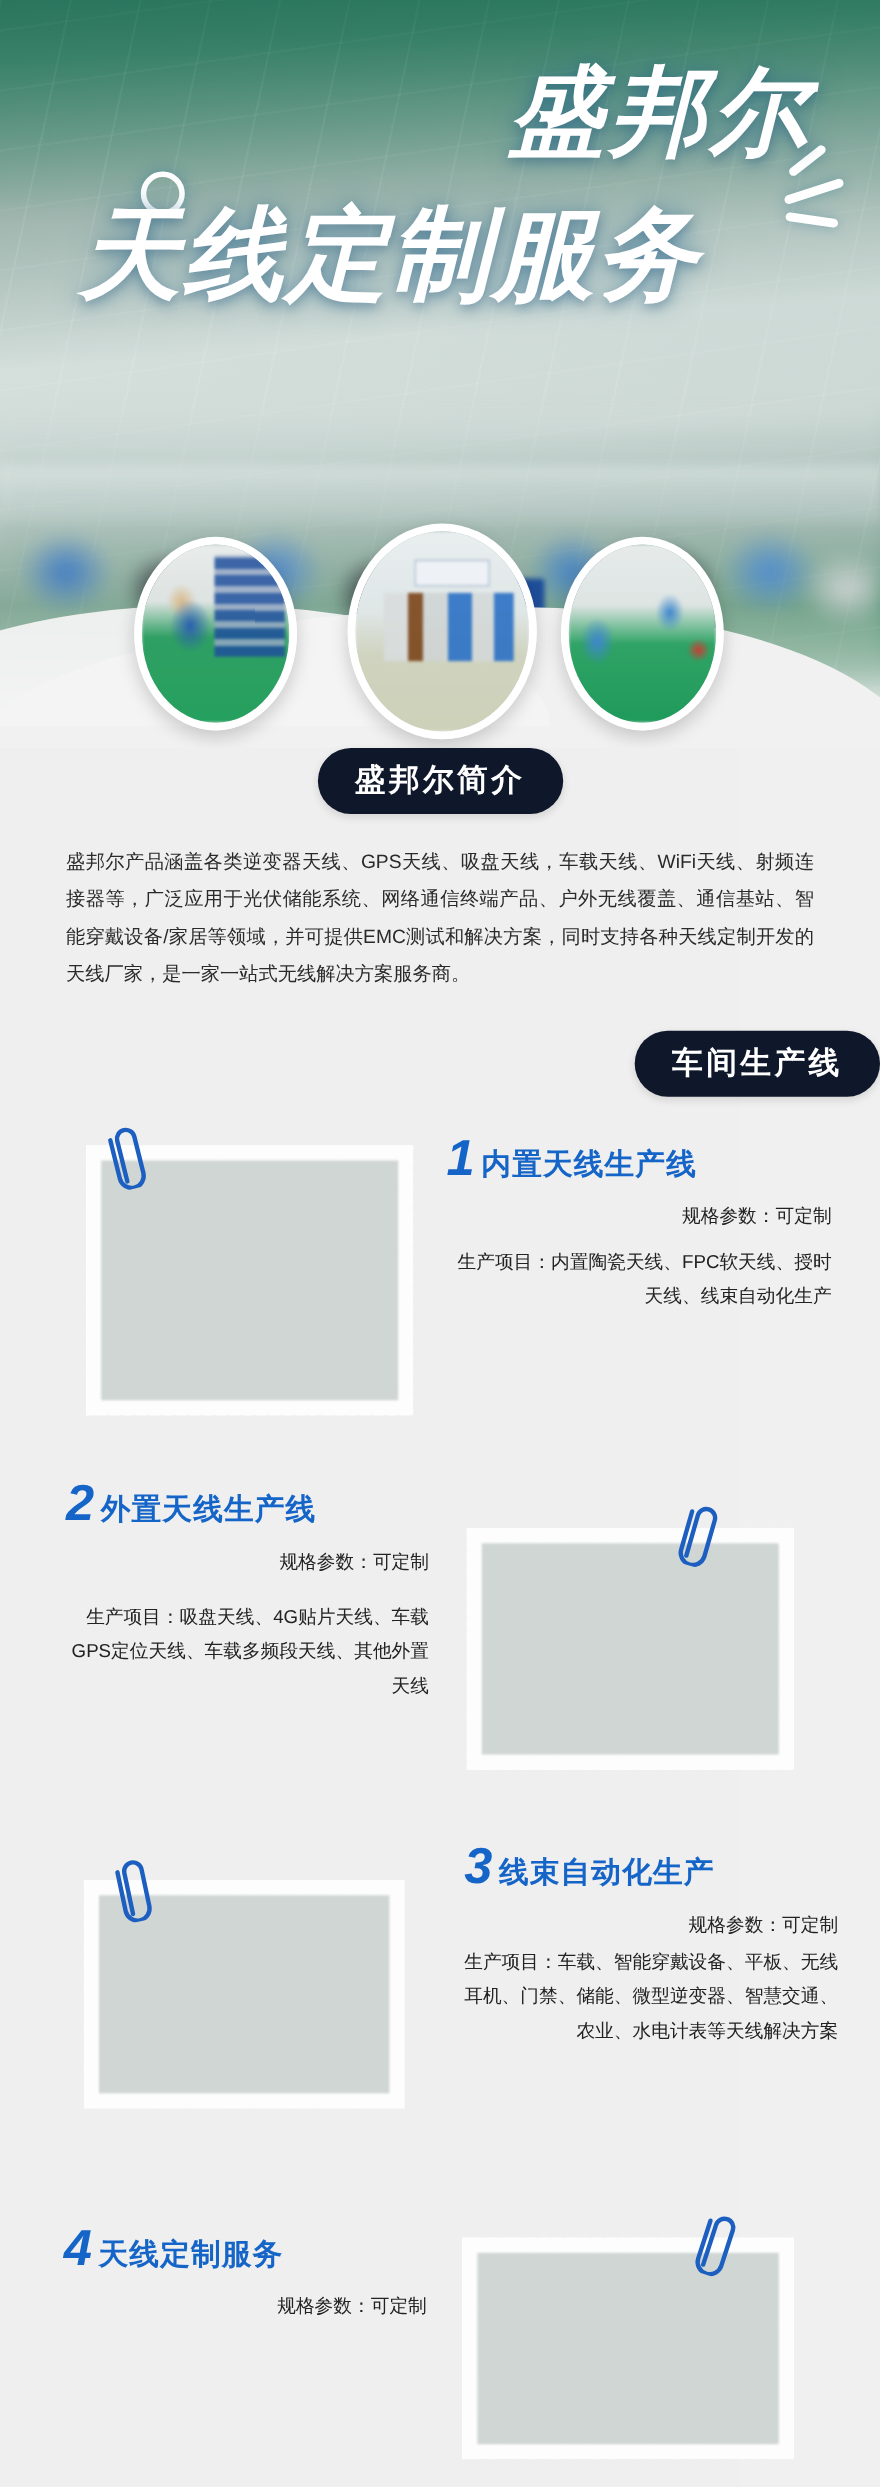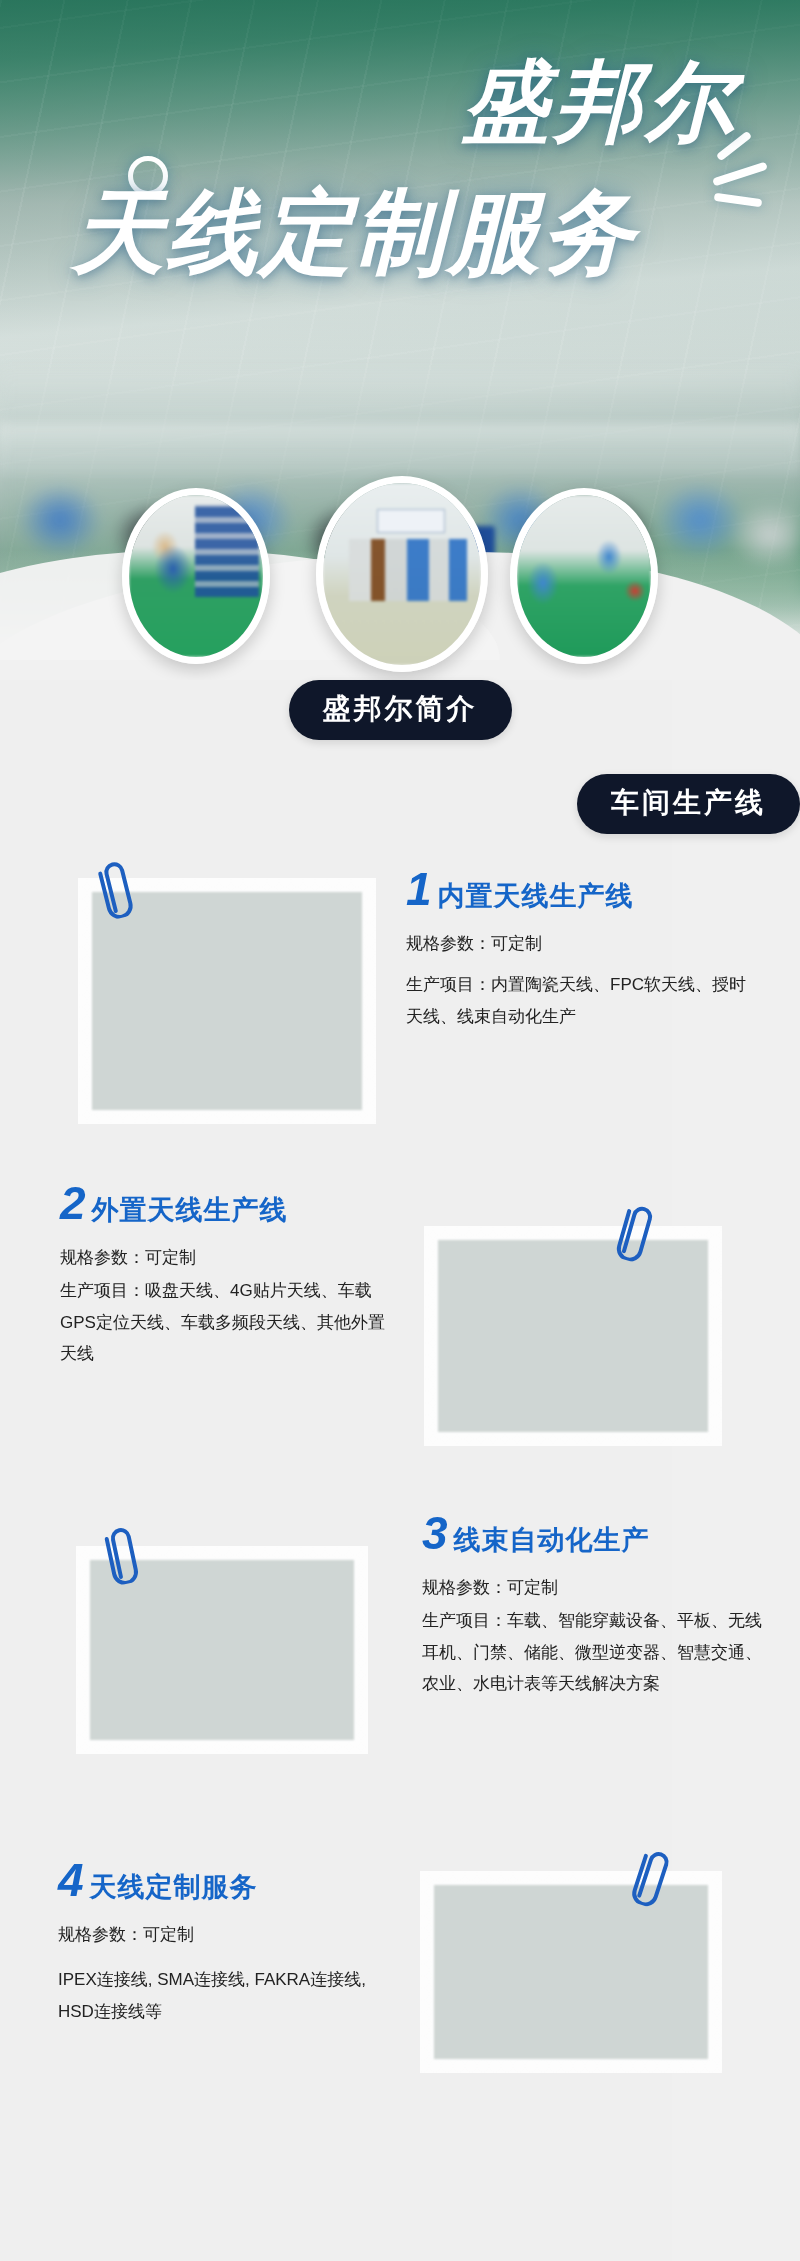--- a/index.html
+++ b/index.html
@@ -193,21 +193,21 @@
   }
   .blk-title {
     font-size: 27px; font-weight: 800; color:#1565c8; letter-spacing: 1px;
     line-height: 1; padding-bottom: 2px;
   }
   .blk-underline {
     height: 11px; background:#f3d89a; border-radius:1px; margin-top:-9px; position:relative; z-index:-1;
   }
   .blk-body { margin-top: 14px; }
   .blk-body .row {
-    font-size: 17px; color:#222; line-height: 1.85;
+    font-size: 17px; color:#222; line-height: 1.85; text-align: right;
   }
   .blk-body .row + .row { margin-top: 10px; }
 
   
   .frame {
     position:absolute; background:#fdfdfd;
     box-shadow: 0 5px 14px rgba(0,0,0,.12);
     padding: 14px;
     -webkit-mask-image:
       repeating-conic-gradient(from 0deg at 50% 50%, #000 0% 100%);
@@ -295,20 +295,23 @@
         </div>
     </div>
   </div>
 
   <div class="content">
 
     <div class="pill-center">
       <span class="pill">盛邦尔简介</span>
     </div>
 
+    <div class="intro">
+      <p>盛邦尔产品涵盖各类逆变器天线、GPS天线、吸盘天线，车载天线、WiFi天线、射频连接器等，广泛应用于光伏储能系统、网络通信终端产品、户外无线覆盖、通信基站、智能穿戴设备/家居等领域，并可提供EMC测试和解决方案，同时支持各种天线定制开发的天线厂家，是一家一站式无线解决方案服务商。</p>
+    </div>
 
     <div class="section-title-wrap">
       <span class="pill">车间生产线</span>
     </div>
 
     <div class="block" style="height:330px;">
       <div class="frame" style="left:78px; top:44px; width:298px; height:246px;">
         <div class="photo ph-line"></div>
       </div>
       <div class="clip" style="left:100px; top:22px; transform:rotate(-14deg);">
@@ -332,21 +335,21 @@
 
     <div class="block" style="height:340px;">
       <div style="position:absolute; left:60px; top:18px; width:330px;">
         <div class="blk-head">
           <span class="blk-num">2</span>
           <span class="blk-title">外置天线生产线</span>
         </div>
         <div class="blk-underline" style="width:240px; margin-left:22px;"></div>
         <div class="blk-body">
           <div class="row">规格参数：可定制</div>
-          <div class="row" style="margin-top:2px;">生产项目：吸盘天线、4G贴片天线、车载GPS定位天线、车载多频段天线、其他外置天线</div>
+          <div class="row" style="margin-top:18px;">生产项目：吸盘天线、4G贴片天线、车载GPS定位天线、车载多频段天线、其他外置天线</div>
         </div>
       </div>
 
       <div class="frame" style="left:424px; top:62px; width:298px; height:220px;">
         <div class="photo ph-line2"></div>
       </div>
       <div class="clip" style="left:620px; top:36px; transform:rotate(16deg);">
         <svg viewBox="0 0 34 62">
             <path d="M10 54 V16 a8 8 0 0 1 16 0 V50 a11 11 0 0 1 -22 0 V14" fill="none" stroke="#1d5fc0" stroke-width="4" stroke-linecap="round"></path>
           </svg>
@@ -378,21 +381,20 @@
 
     <div class="block" style="height:300px;">
       <div style="position:absolute; left:58px; top:10px; width:330px;">
         <div class="blk-head">
           <span class="blk-num">4</span>
           <span class="blk-title">天线定制服务</span>
         </div>
         <div class="blk-underline" style="width:240px; margin-left:22px;"></div>
         <div class="blk-body">
           <div class="row">规格参数：可定制</div>
-          <div class="row" style="margin-top:14px;">IPEX连接线, SMA连接线, FAKRA连接线, HSD连接线等</div>
         </div>
       </div>
 
       <div class="frame" style="left:420px; top:22px; width:302px; height:202px;">
         <div class="photo ph-mach"></div>
       </div>
       <div class="clip" style="left:636px; top:-4px; transform:rotate(18deg);">
         <svg viewBox="0 0 34 62">
             <path d="M10 54 V16 a8 8 0 0 1 16 0 V50 a11 11 0 0 1 -22 0 V14" fill="none" stroke="#1d5fc0" stroke-width="4" stroke-linecap="round"></path>
           </svg>

